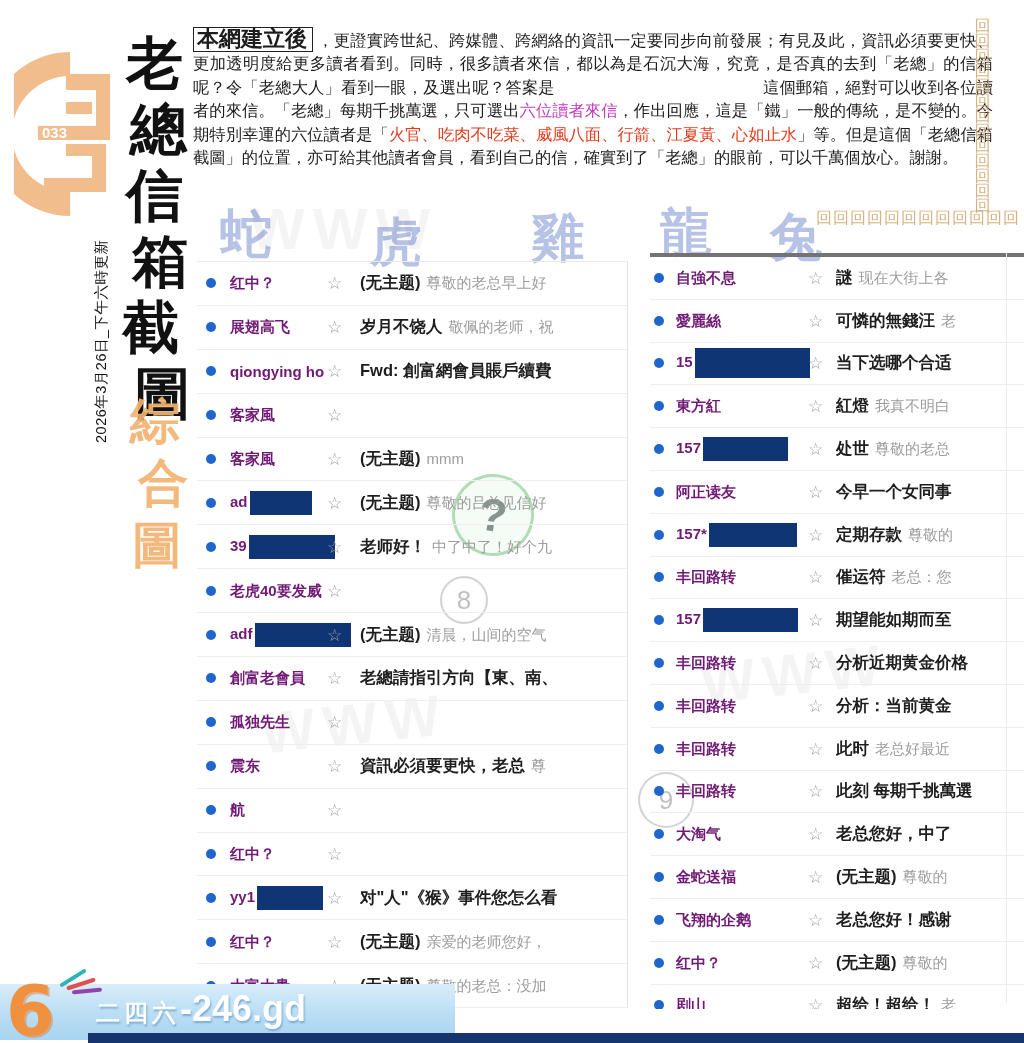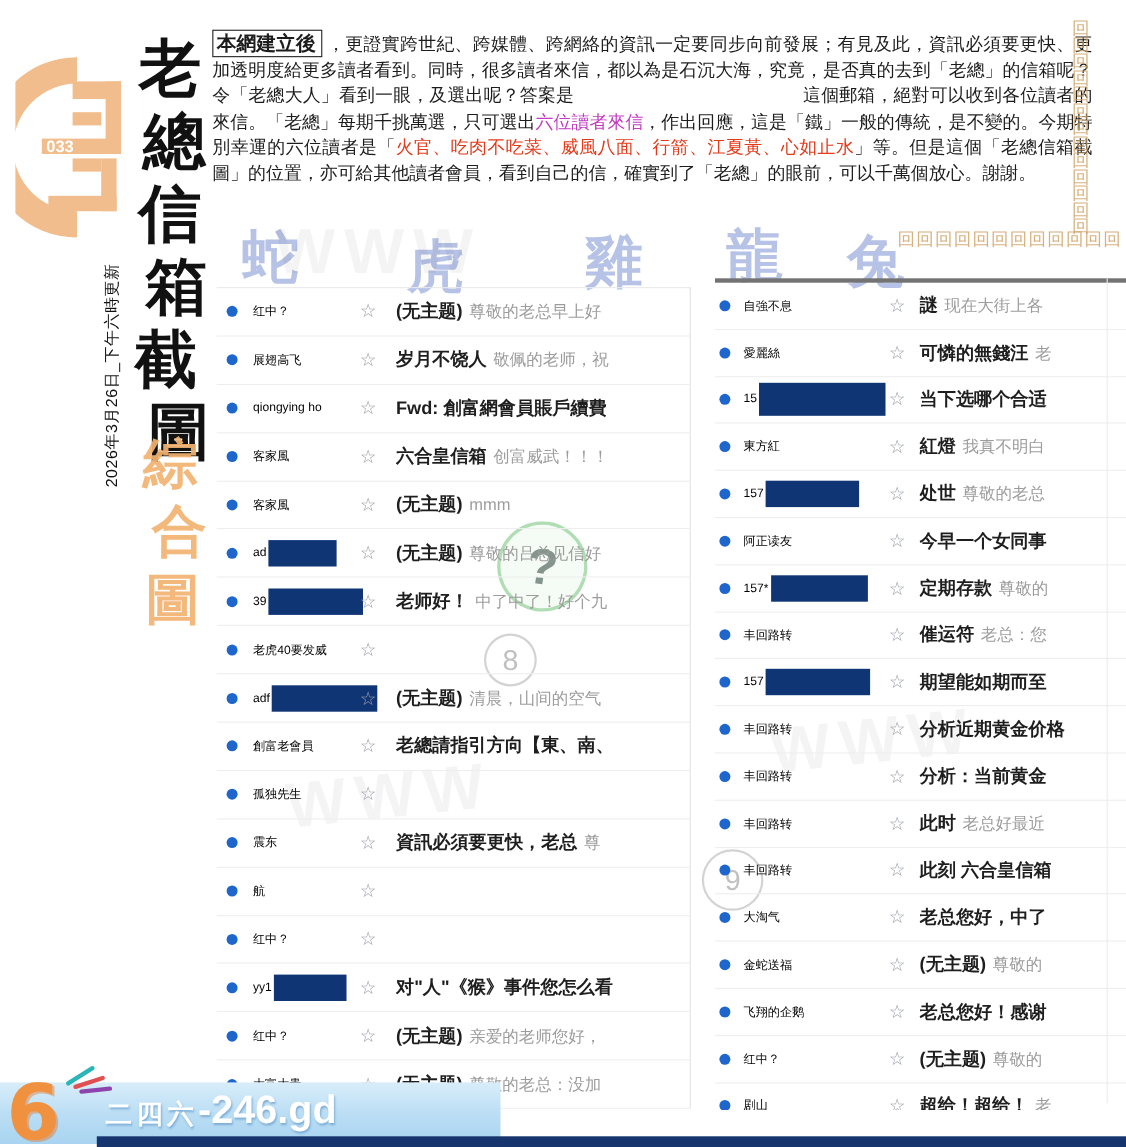--- a/index.html
+++ b/index.html
@@ -16,21 +16,21 @@
          color:rgba(242,178,112,.92);font-size:50px;line-height:62px;}
   #date-note{position:absolute;left:92px;top:443px;width:200px;
              transform:rotate(-90deg);transform-origin:0 0;
              font-size:14.5px;color:#111;letter-spacing:.5px;white-space:nowrap;}
 
   
   #intro{position:absolute;left:193px;top:27px;width:800px;
          font-family:"Liberation Serif",serif;font-size:16.3px;line-height:23.4px;
          color:#1c1c1c;text-align:justify;}
   .lead-box{display:inline-block;border:1.5px solid #222;padding:0 5px 1px 3px;
-            font-size:18px;font-weight:bold;margin-right:4px;line-height:22px;}
+            font-size:22px;font-weight:bold;margin-right:4px;line-height:22px;}
   .hl-magenta{color:#c03cc0;}
   .hl-red{color:#e23a1a;}
   .gap-redact{display:inline-block;width:208px;height:14px;}
 
   
   .pattern{color:rgba(208,164,106,.85);font-size:16px;letter-spacing:1px;
            font-family:Liberation Mono, monospace;}
   #pat-v{position:absolute;left:973px;top:20px;width:20px;line-height:15px;
          word-break:break-all;text-align:center;}
   #pat-h{position:absolute;left:816px;top:208px;white-space:nowrap;}
@@ -54,21 +54,21 @@
         border-right:1px solid #e2e2e2;}
   #colR{left:650px;top:253px;width:374px;height:752px;overflow:hidden;
         border-top:4px solid #737373;}
   .mrow{position:relative;border-bottom:1px solid #eeeeee;}
   #colL .mrow{height:42.9px;}
   #colR .mrow{height:41.8px;}
   .dot{position:absolute;width:10px;height:10px;border-radius:50%;background:#1f66cc;
        top:50%;margin-top:-5px;}
   #colL .dot{left:9px;} #colR .dot{left:4px;}
   .sender{position:absolute;top:50%;transform:translateY(-50%);white-space:nowrap;
-          font-weight:normal;font-size:11px;color:#000000;}
+          font-weight:bold;font-size:15px;color:#701a75;}
   #colL .sender{left:33px;} #colR .sender{left:26px;}
   .redact{display:inline-block;vertical-align:middle;background:#103575;margin-left:2px;}
   .star{position:absolute;top:50%;transform:translateY(-50%);color:#9aa0a8;font-size:17px;}
   #colL .star{left:130px;} #colR .star{left:158px;}
   .subj{position:absolute;top:50%;transform:translateY(-50%);white-space:nowrap;
         overflow:hidden;font-weight:bold;font-size:16.5px;color:#1e1e1e;}
   #colL .subj{left:163px;right:2px;} #colR .subj{left:186px;right:0;}
   .prev{font-weight:normal;color:#9d9d9d;font-size:15px;margin-left:6px;}
   #colR-line{position:absolute;left:1006px;top:253px;width:1px;height:750px;background:#ebebeb;}
 
@@ -157,21 +157,20 @@
       <div class="mrow">
         <span class="dot"></span>
         <span class="sender">qiongying ho</span>
         <span class="star">☆</span>
         <span class="subj"><span>Fwd: 創富網會員賬戶續費</span></span>
       </div>
       <div class="mrow">
         <span class="dot"></span>
         <span class="sender">客家風</span>
         <span class="star">☆</span>
-        <span class="subj"><span>六合皇信箱</span><span class="prev">创富威武！！！</span></span>
       </div>
       <div class="mrow">
         <span class="dot"></span>
         <span class="sender">客家風</span>
         <span class="star">☆</span>
         <span class="subj"><span>(无主题)</span><span class="prev">mmm</span></span>
       </div>
       <div class="mrow">
         <span class="dot"></span>
         <span class="sender">ad<span class="redact" style="width: 62px; height: 24px;"></span></span>
@@ -311,21 +310,21 @@
       <div class="mrow">
         <span class="dot"></span>
         <span class="sender">丰回路转</span>
         <span class="star">☆</span>
         <span class="subj"><span>此时</span><span class="prev">老总好最近</span></span>
       </div>
       <div class="mrow">
         <span class="dot"></span>
         <span class="sender">丰回路转</span>
         <span class="star">☆</span>
-        <span class="subj"><span>此刻 六合皇信箱</span></span>
+        <span class="subj"><span>此刻 每期千挑萬選</span></span>
       </div>
       <div class="mrow">
         <span class="dot"></span>
         <span class="sender">大淘气</span>
         <span class="star">☆</span>
         <span class="subj"><span>老总您好，中了</span></span>
       </div>
       <div class="mrow">
         <span class="dot"></span>
         <span class="sender">金蛇送福</span>

